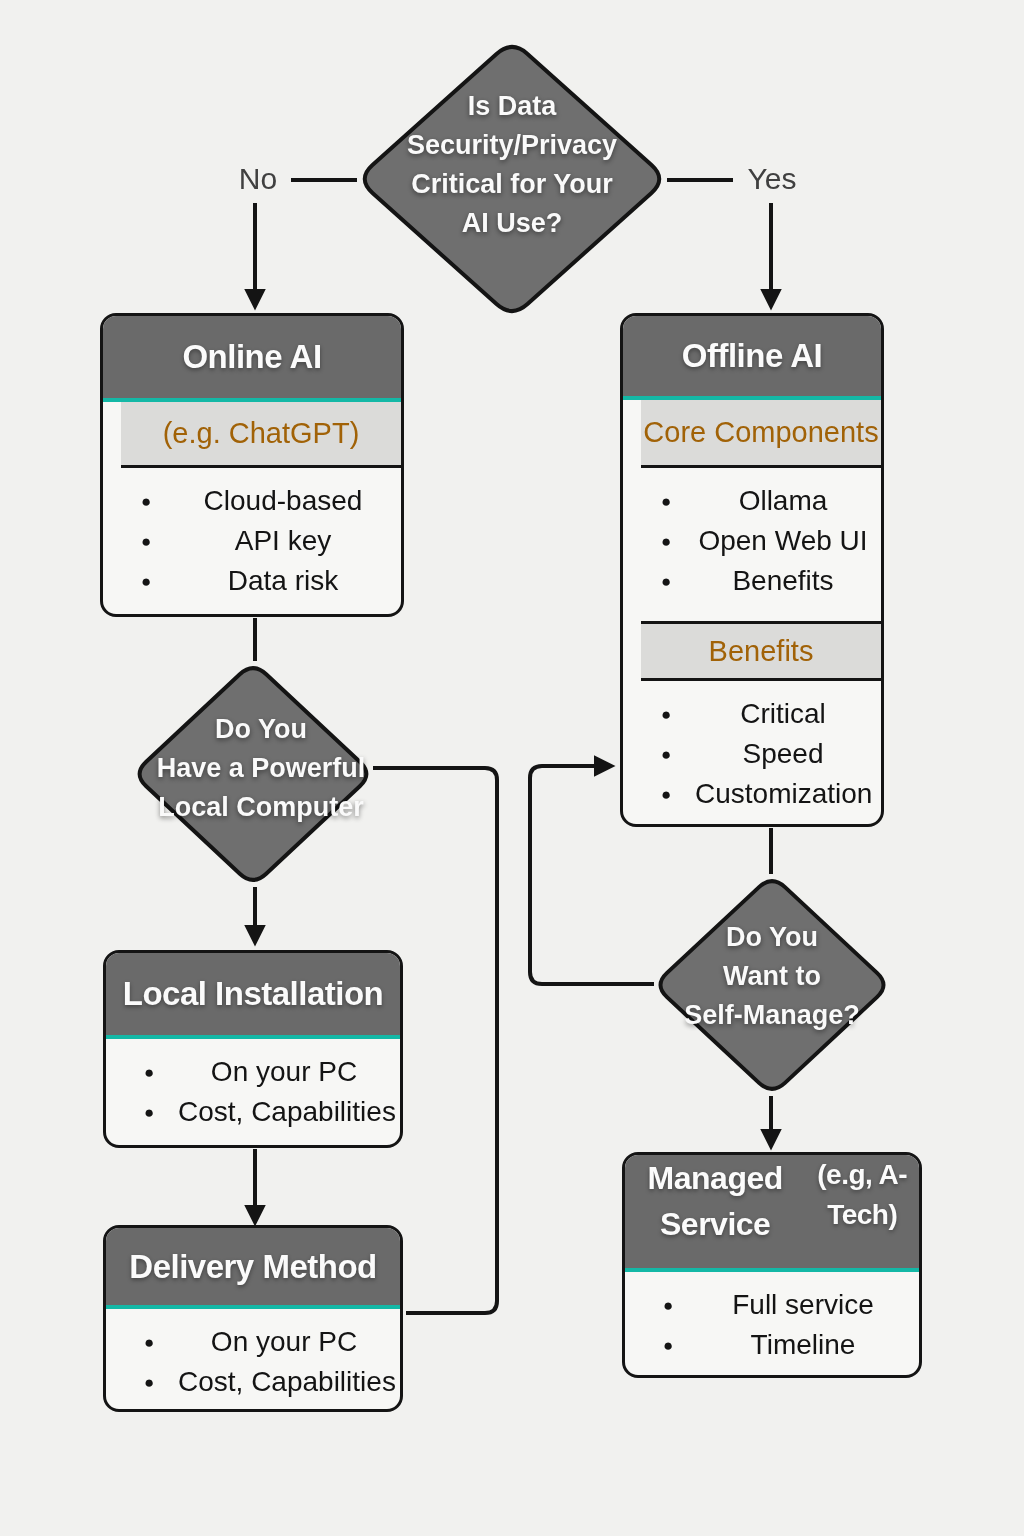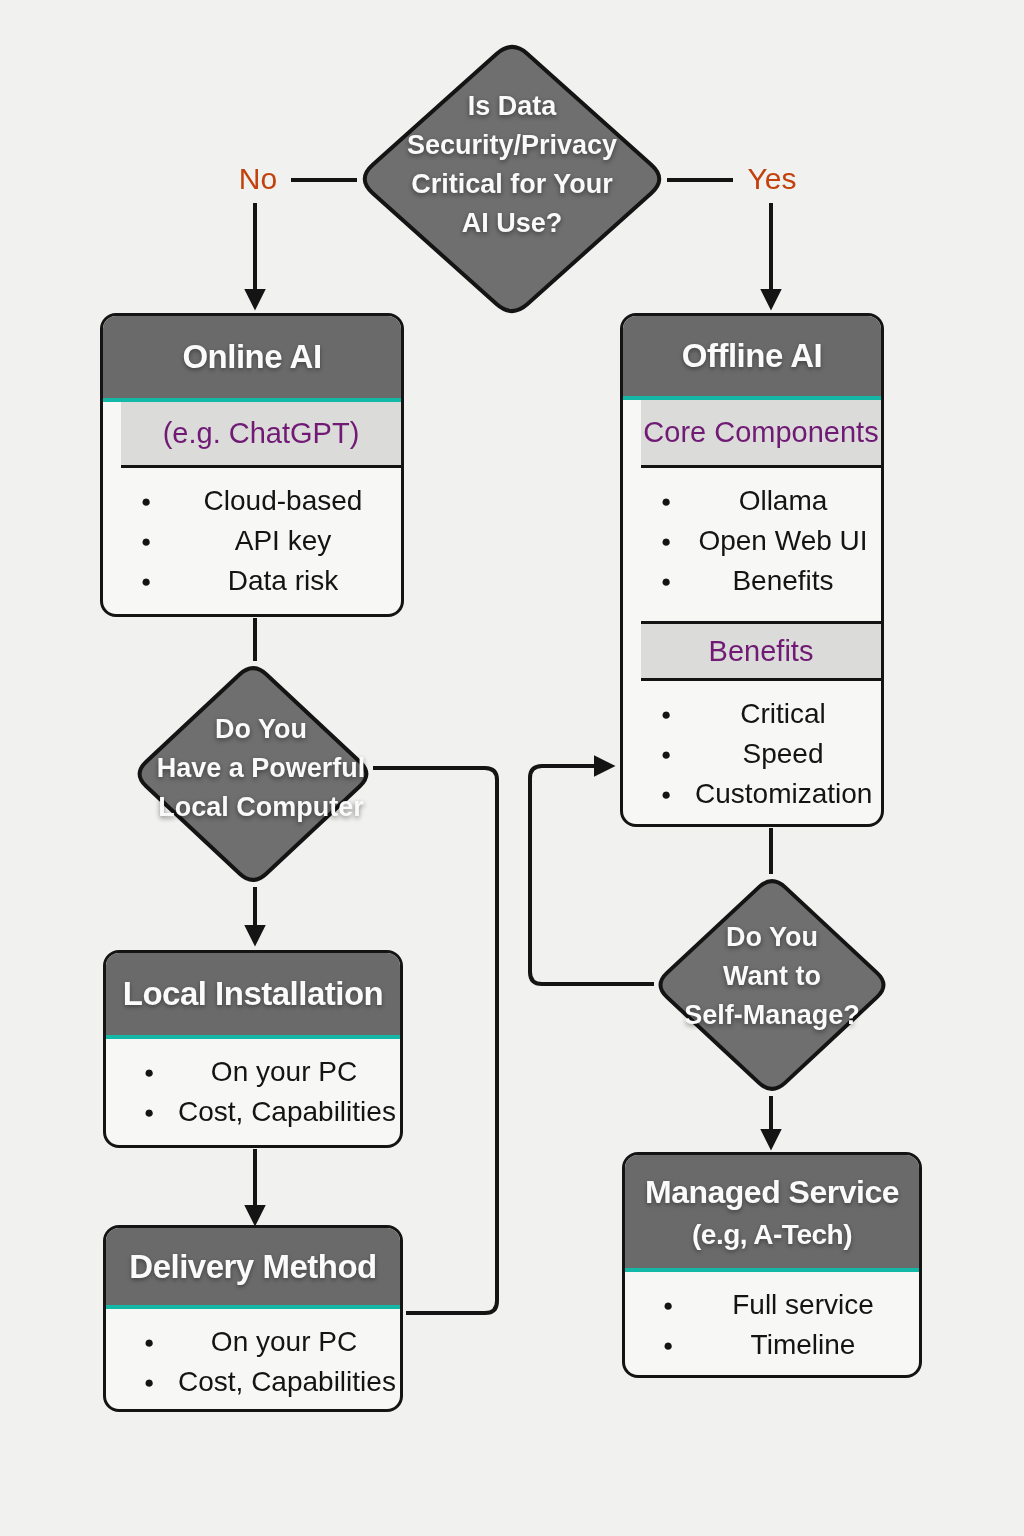--- a/index.html
+++ b/index.html
@@ -19,25 +19,25 @@
     background:#f7f7f5;border:3px solid #141414;border-radius:16px;
     overflow:hidden;display:flex;flex-direction:column;
   }
   .hd{
     background:#6a6a6a;color:#fbfbfb;font-weight:bold;
     text-align:center;border-bottom:4px solid #14b8a6;
     letter-spacing:-0.5px;flex:0 0 auto;
     text-shadow:0 2px 4px rgba(0,0,0,0.38);
   }
   .hd-line{font-size:33px;line-height:82px;}
-  .hd2{display:flex;flex-direction:column;justify-content:center;}
+  .hd2{display:flex;flex-direction:row;justify-content:center;}
   .hd2 .t1{font-size:32px;line-height:46px;}
   .hd2 .t2{font-size:28px;line-height:40px;font-weight:bold;}
   .band{
-    background:#dbdbd9;color:#701a75;font-size:29px;
+    background:#dbdbd9;color:#a16207;font-size:29px;
     text-align:center;border-bottom:3px solid #141414;flex:0 0 auto;margin-left:18px;
   }
   .bullets{
     list-style:none;margin:0;padding:13px 10px 0 36px;flex:1 1 auto;text-align:center;
   }
   .bullets li{
     position:relative;padding-left:36px;font-size:28px;line-height:40px;
     white-space:nowrap;
   }
   .bullets li::before{
@@ -47,21 +47,21 @@
   
   .dlabel{
     position:absolute;text-align:center;color:#fafafa;font-weight:bold;
     font-size:27px;line-height:39px;
     text-shadow:0 2px 5px rgba(0,0,0,0.45);
     pointer-events:none;
   }
   
   .edge-label{
     position:absolute;width:100px;text-align:center;
-    font-size:30px;line-height:34px;color:#c2410c;
+    font-size:30px;line-height:34px;color:#404040;
   }
 
   #dlab-main{left:362px;top:87px;width:300px;}
   #dlab-local{left:111px;top:710px;width:300px;}
   #dlab-manage{left:622px;top:918px;width:300px;}
   #lbl-no{left:208px;top:162px;}
   #lbl-yes{left:722px;top:162px;}
 
   #box-online{left:100px;top:313px;width:304px;height:304px;}
   #box-online .hd-line{line-height:82px;}

